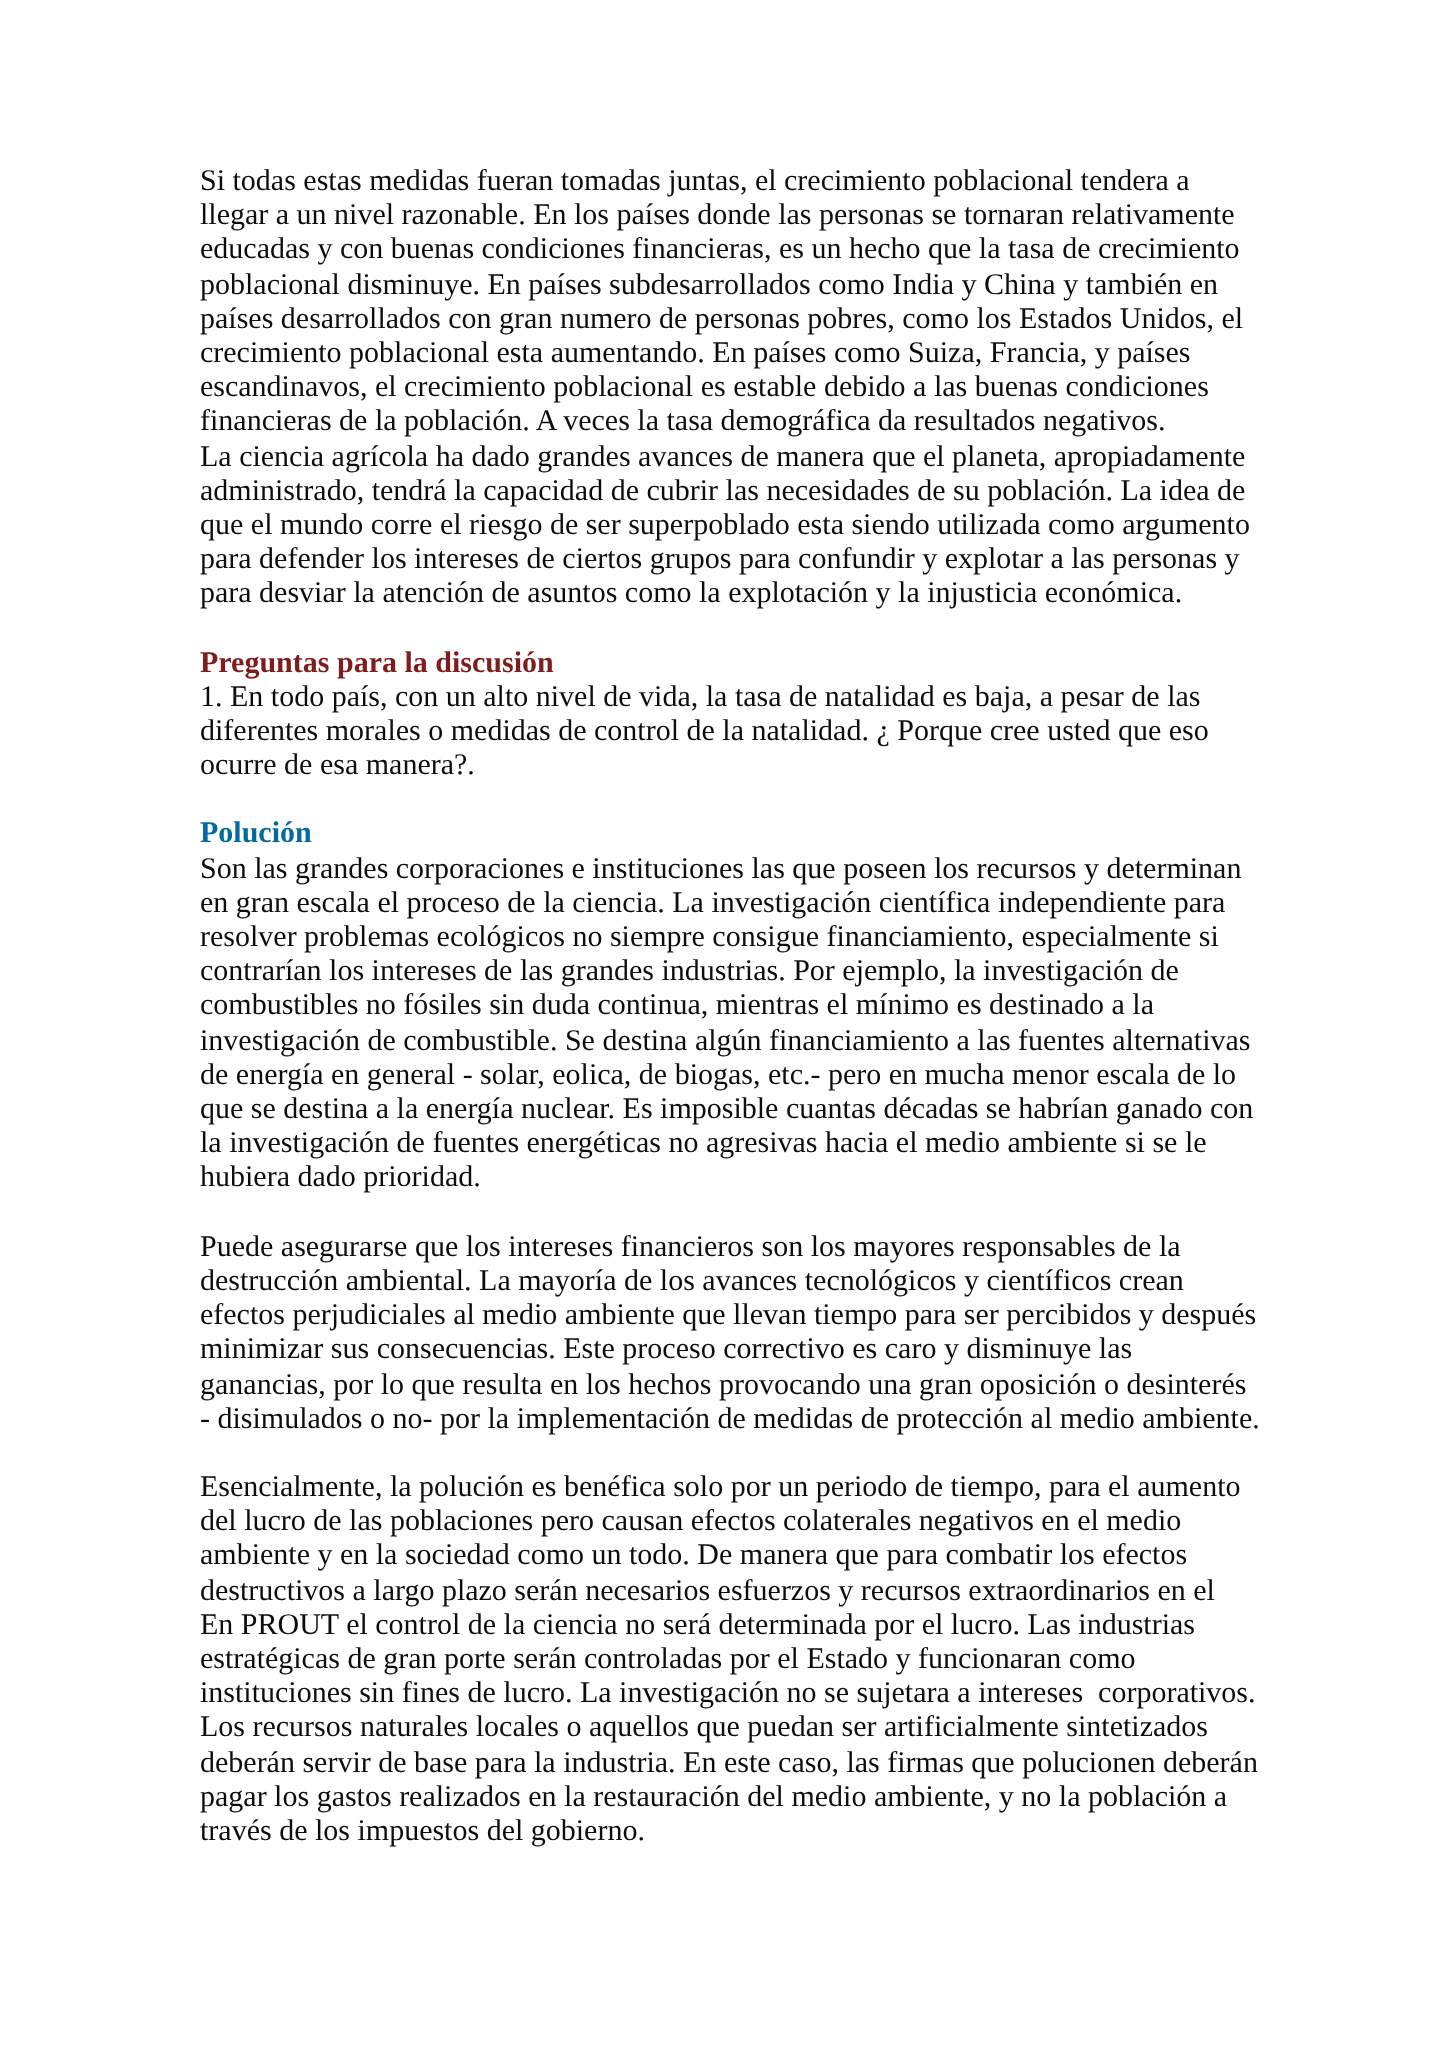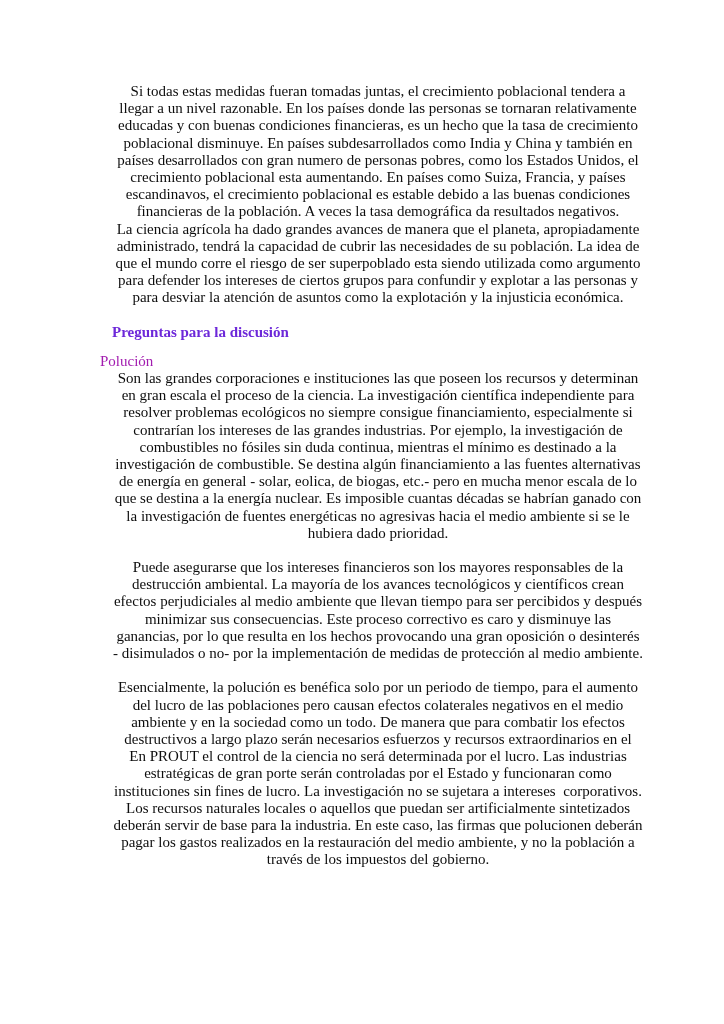--- a/index.html
+++ b/index.html
@@ -16,36 +16,35 @@
     padding: 83px 68px 0 100px;
     font-family: "Liberation Serif", serif;
     font-size: 15px;
     line-height: 17.2px;
     color: #0d0d0d;
     overflow: hidden;
   }
   .para {
     margin: 0;
     white-space: pre;
-    text-align: center;
   }
   .gap-after {
     margin-bottom: 17px;
   }
   .heading-green {
-    margin: 12px;
+    margin: 0;
     white-space: pre;
     font-weight: bold;
-    color: #6d28d9;
+    color: #7f1d1d;
   }
   .heading-bold {
     margin: 0;
     white-space: pre;
-    font-weight: normal;
-    color: #a21caf;
+    font-weight: bold;
+    color: #0369a1;
   }
 </style>
 </head>
 <body>
 
 <div class="page">
   <p class="para">Si todas estas medidas fueran tomadas juntas, el crecimiento poblacional tendera a
 llegar a un nivel razonable. En los países donde las personas se tornaran relativamente
 educadas y con buenas condiciones financieras, es un hecho que la tasa de crecimiento
 poblacional disminuye. En países subdesarrollados como India y China y también en
@@ -53,20 +52,23 @@
 crecimiento poblacional esta aumentando. En países como Suiza, Francia, y países
 escandinavos, el crecimiento poblacional es estable debido a las buenas condiciones
 financieras de la población. A veces la tasa demográfica da resultados negativos.</p>
   <p class="para gap-after">La ciencia agrícola ha dado grandes avances de manera que el planeta, apropiadamente
 administrado, tendrá la capacidad de cubrir las necesidades de su población. La idea de
 que el mundo corre el riesgo de ser superpoblado esta siendo utilizada como argumento
 para defender los intereses de ciertos grupos para confundir y explotar a las personas y
 para desviar la atención de asuntos como la explotación y la injusticia económica.</p>
 
   <p class="heading-green">Preguntas para la discusión</p>
+  <p class="para gap-after">1. En todo país, con un alto nivel de vida, la tasa de natalidad es baja, a pesar de las
+diferentes morales o medidas de control de la natalidad. ¿ Porque cree usted que eso
+ocurre de esa manera?.</p>
 
   <p class="heading-bold">Polución</p>
   <p class="para gap-after">Son las grandes corporaciones e instituciones las que poseen los recursos y determinan
 en gran escala el proceso de la ciencia. La investigación científica independiente para
 resolver problemas ecológicos no siempre consigue financiamiento, especialmente si
 contrarían los intereses de las grandes industrias. Por ejemplo, la investigación de
 combustibles no fósiles sin duda continua, mientras el mínimo es destinado a la
 investigación de combustible. Se destina algún financiamiento a las fuentes alternativas
 de energía en general - solar, eolica, de biogas, etc.- pero en mucha menor escala de lo
 que se destina a la energía nuclear. Es imposible cuantas décadas se habrían ganado con

